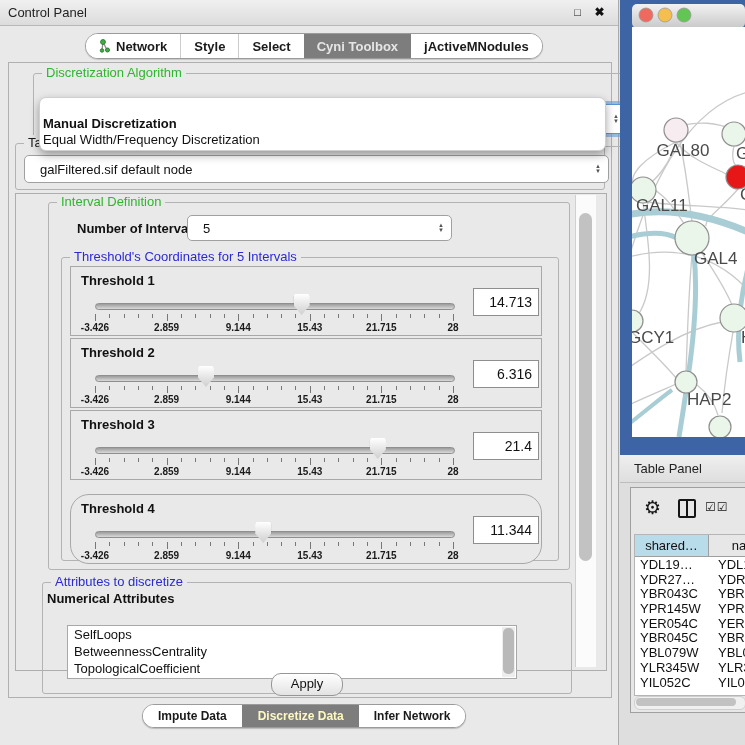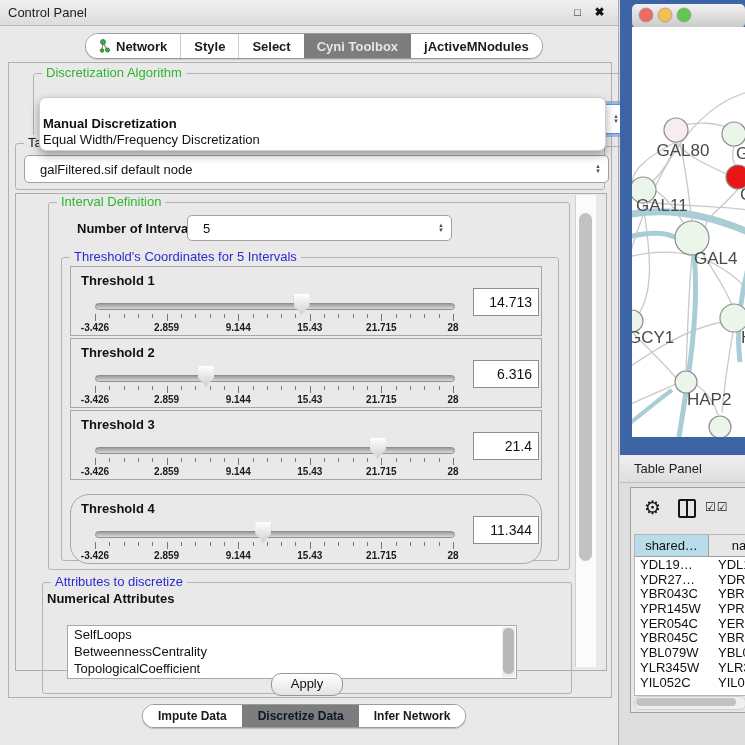--- a/index.html
+++ b/index.html
@@ -55,21 +55,21 @@
   
   #attr-list{position:absolute;left:24px;top:42px;width:448px;height:52px;background:#fff;border:1px solid #a8a8a8;overflow:hidden;}
   .attr-item{font-size:13px;color:#111;padding:1px 0 1px 6px;white-space:nowrap;cursor:default;}
   #attr-scroll{position:absolute;right:1px;top:1px;width:13px;height:50px;background:#ededed;}
   #attr-thumb{position:absolute;left:1px;top:1px;width:11px;height:46px;background:#b9b9b9;border-radius:5px;}
   
   #apply-btn{position:absolute;left:262px;top:610px;width:70px;height:21px;background:linear-gradient(#ffffff,#e3e3e3);border:1px solid #969696;border-radius:10px;font-size:13px;color:#111;text-align:center;line-height:20px;cursor:pointer;}
   #bottom-tabs{position:absolute;left:142px;top:704px;height:22px;display:inline-flex;background:#fff;border:1px solid #9b9b9b;border-radius:12px;overflow:hidden;box-shadow:0 1px 1px rgba(0,0,0,.2);}
   .btab{display:flex;align-items:center;padding:0 15px;font-size:12px;font-weight:bold;color:#1a1a1a;background:#fff;border-left:1px solid #ccc;white-space:nowrap;cursor:default;}
   .btab:first-child{border-left:none;}
-  .btab.selected{background:#7d7d7d;color:#0f172a;border-left:none;padding-left:16px;}
+  .btab.selected{background:#7d7d7d;color:#fef9c3;border-left:none;padding-left:16px;}
   .btab.selected + .btab{border-left:none;}
   
   #netwin{position:absolute;left:620px;top:0;width:125px;height:455px;}
   
   #tp-header{position:absolute;left:620px;top:455px;width:125px;height:27px;background:linear-gradient(#efefef,#dedede);border-bottom:1px solid #bdbdbd;}
   #tp-title{position:absolute;left:14px;top:6px;font-size:13px;color:#222;}
   #tp-body{position:absolute;left:630px;top:487px;width:115px;height:224px;background:#e7e7e7;border:1px solid #9f9f9f;border-right:none;}
   #tp-toolbar{position:absolute;left:0;top:0;width:100%;height:40px;}
   #tp-gear{position:absolute;left:13px;top:8px;font-size:19px;color:#151515;cursor:pointer;}
   #tp-columns{position:absolute;left:47px;top:11px;width:14px;height:15px;border:2px solid #151515;border-radius:2px;cursor:pointer;}

